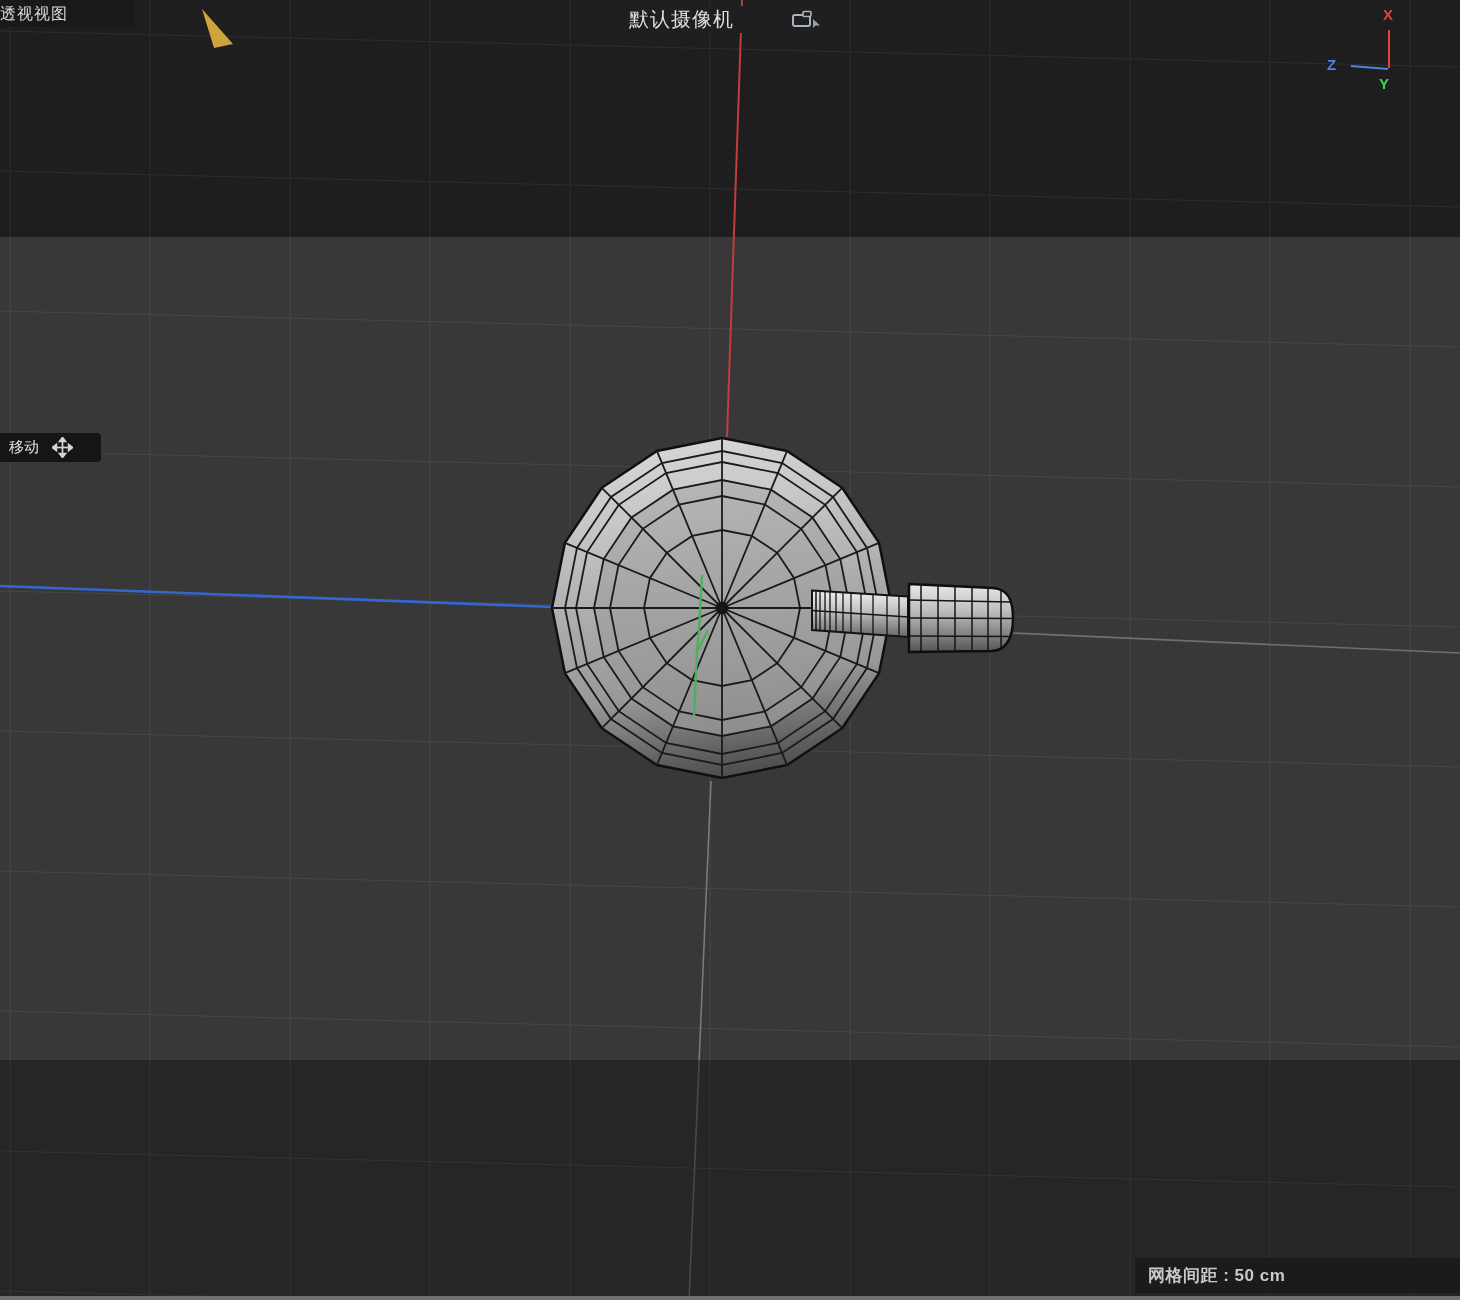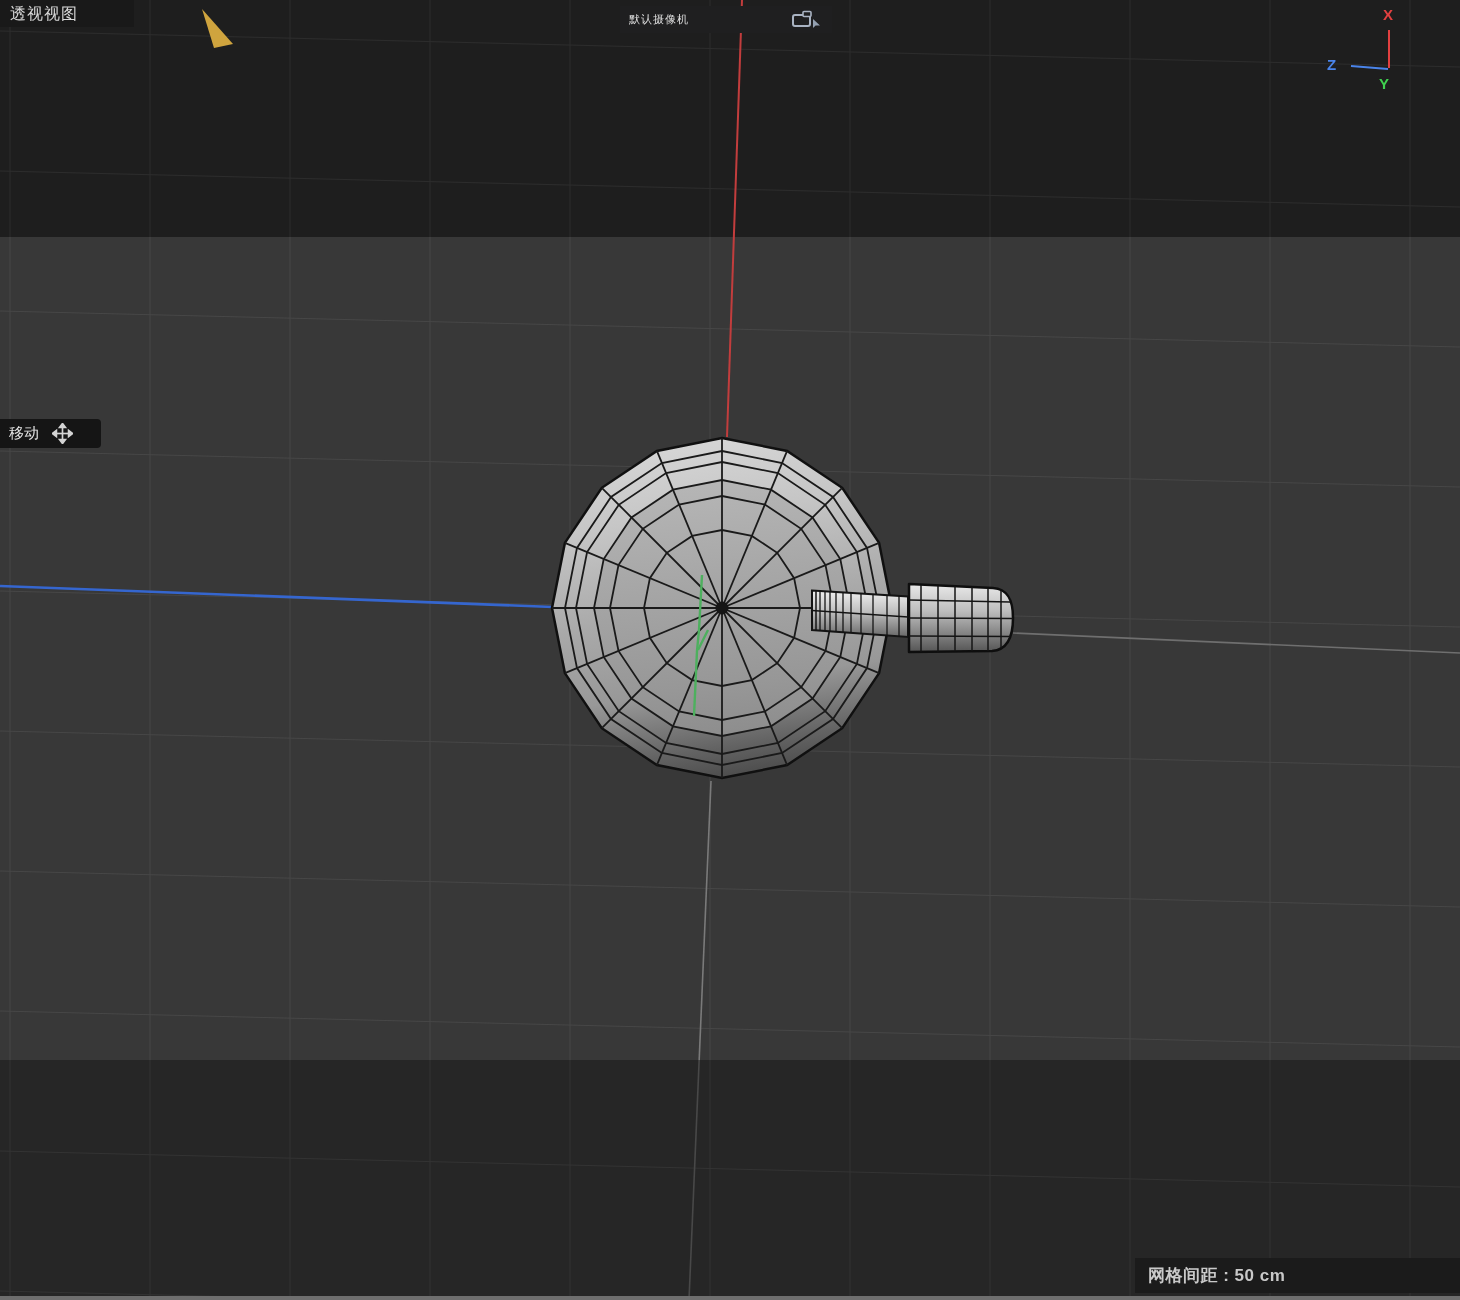--- a/index.html
+++ b/index.html
@@ -7,32 +7,32 @@
   body {
     position:relative;
     background:#383838;
     font-family:"Liberation Sans","DejaVu Sans",sans-serif;
   }
   #scene { position:absolute; left:0; top:0; }
   .hud { position:absolute; z-index:5; }
   .viewport-label {
     left:0; top:6; width:134px; height:27px;
     background:#191919; color:#d9d9d9;
-    font-size:16px; line-height:27px; padding-left:10px;
+    font-size:16px; line-height:27px; 
     letter-spacing:1px;
   }
   .camera-bar {
     left:620px; top:6px; width:212px; height:27px;
     background:#1f1f20; color:#dedede;
-    font-size:11px; letter-spacing:1px;
+    font-size:20px; letter-spacing:1px;
     display:flex; align-items:center; padding:0 9px;
   }
   .camera-bar .cam-icon { margin-left:auto; display:flex; align-items:center; }
   .move-label {
-    left:0; top:419px; width:101px; height:29px;
+    left:0; top:433px; width:101px; height:29px;
     background:#151515; color:#e6e6e6;
     border-radius:0 4px 4px 0;
     font-size:15px; display:flex; align-items:center; padding-left:9px;
   }
   .move-label .mv-icon { margin-left:13px; display:flex; align-items:center; }
   .grid-label {
     left:1135px; top:1258px; width:325px; height:35px;
     background:#1b1b1b; color:#c9c9c9;
     font-size:17px; line-height:35px; padding-left:13px;
     letter-spacing:.5px;

